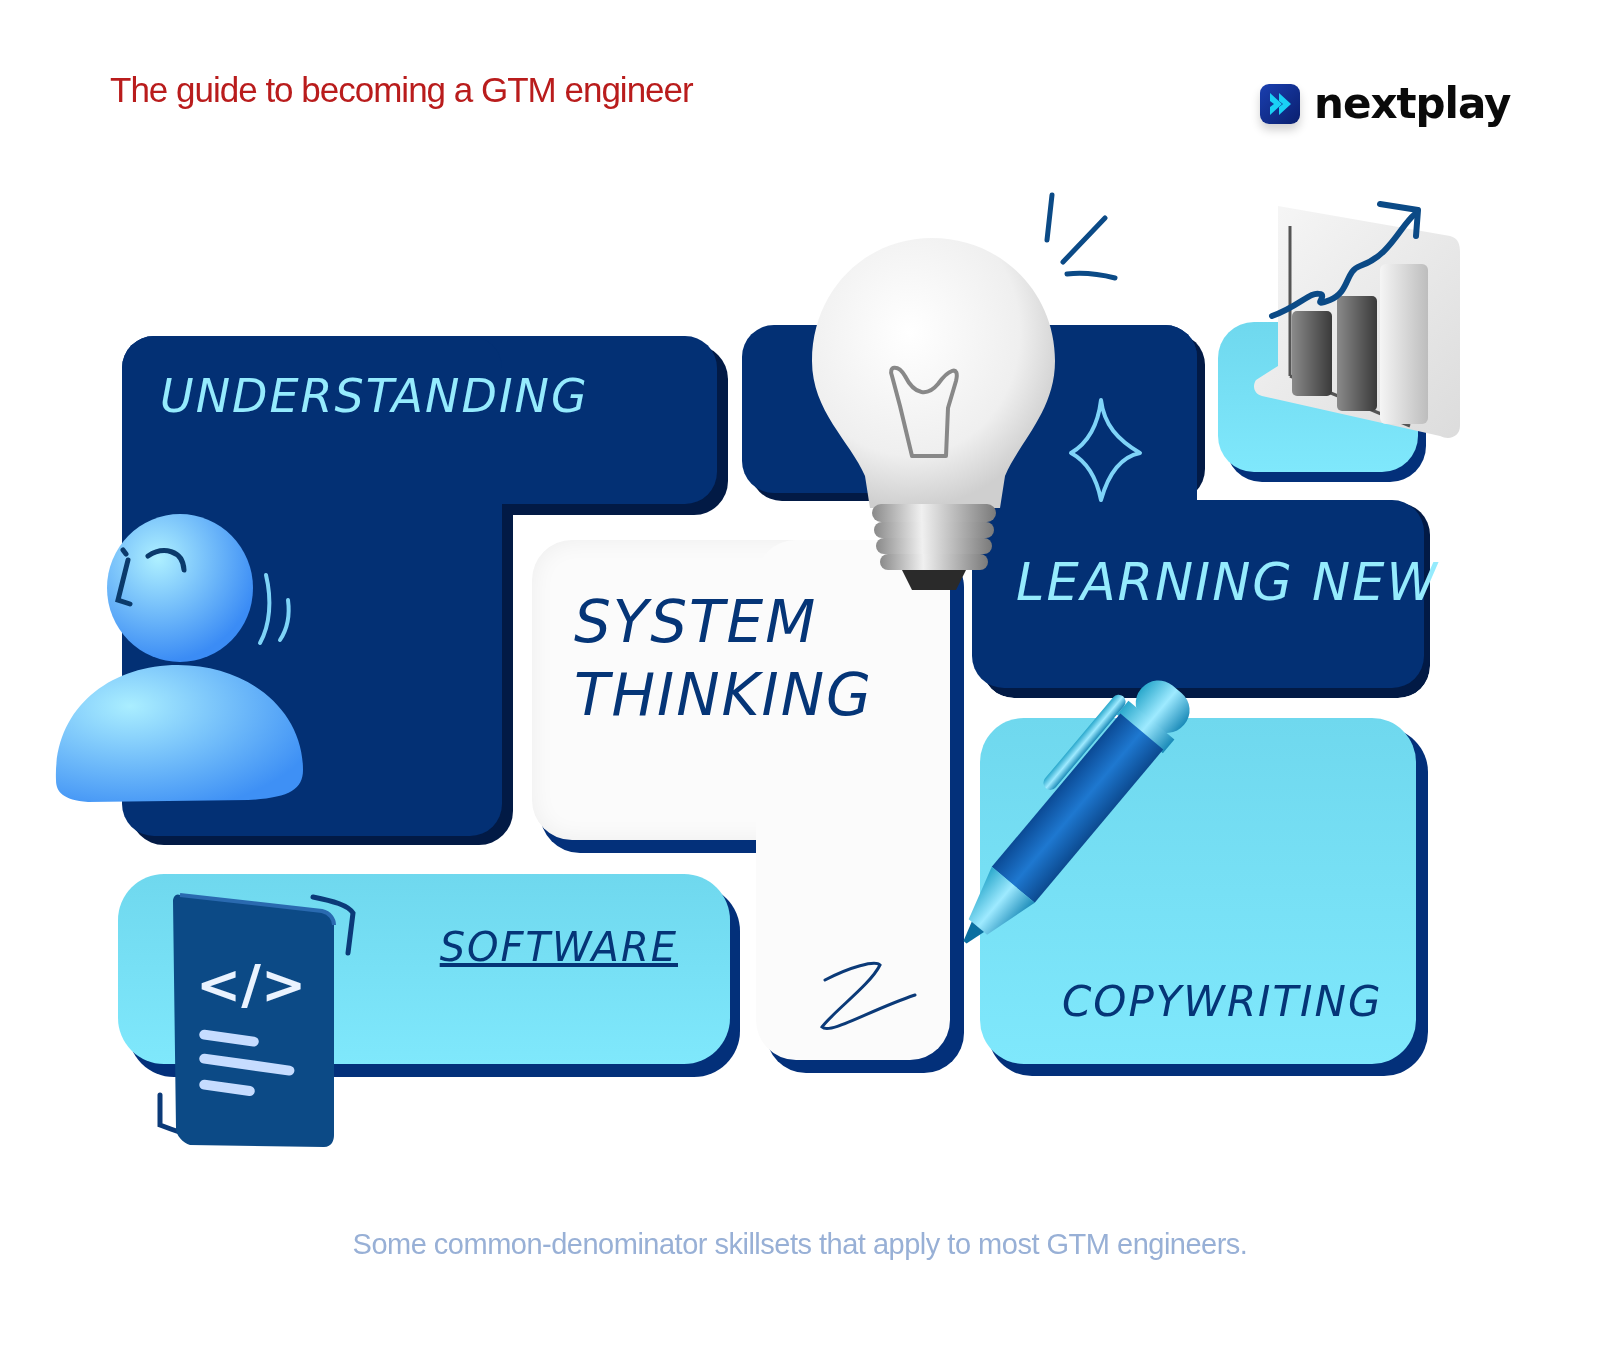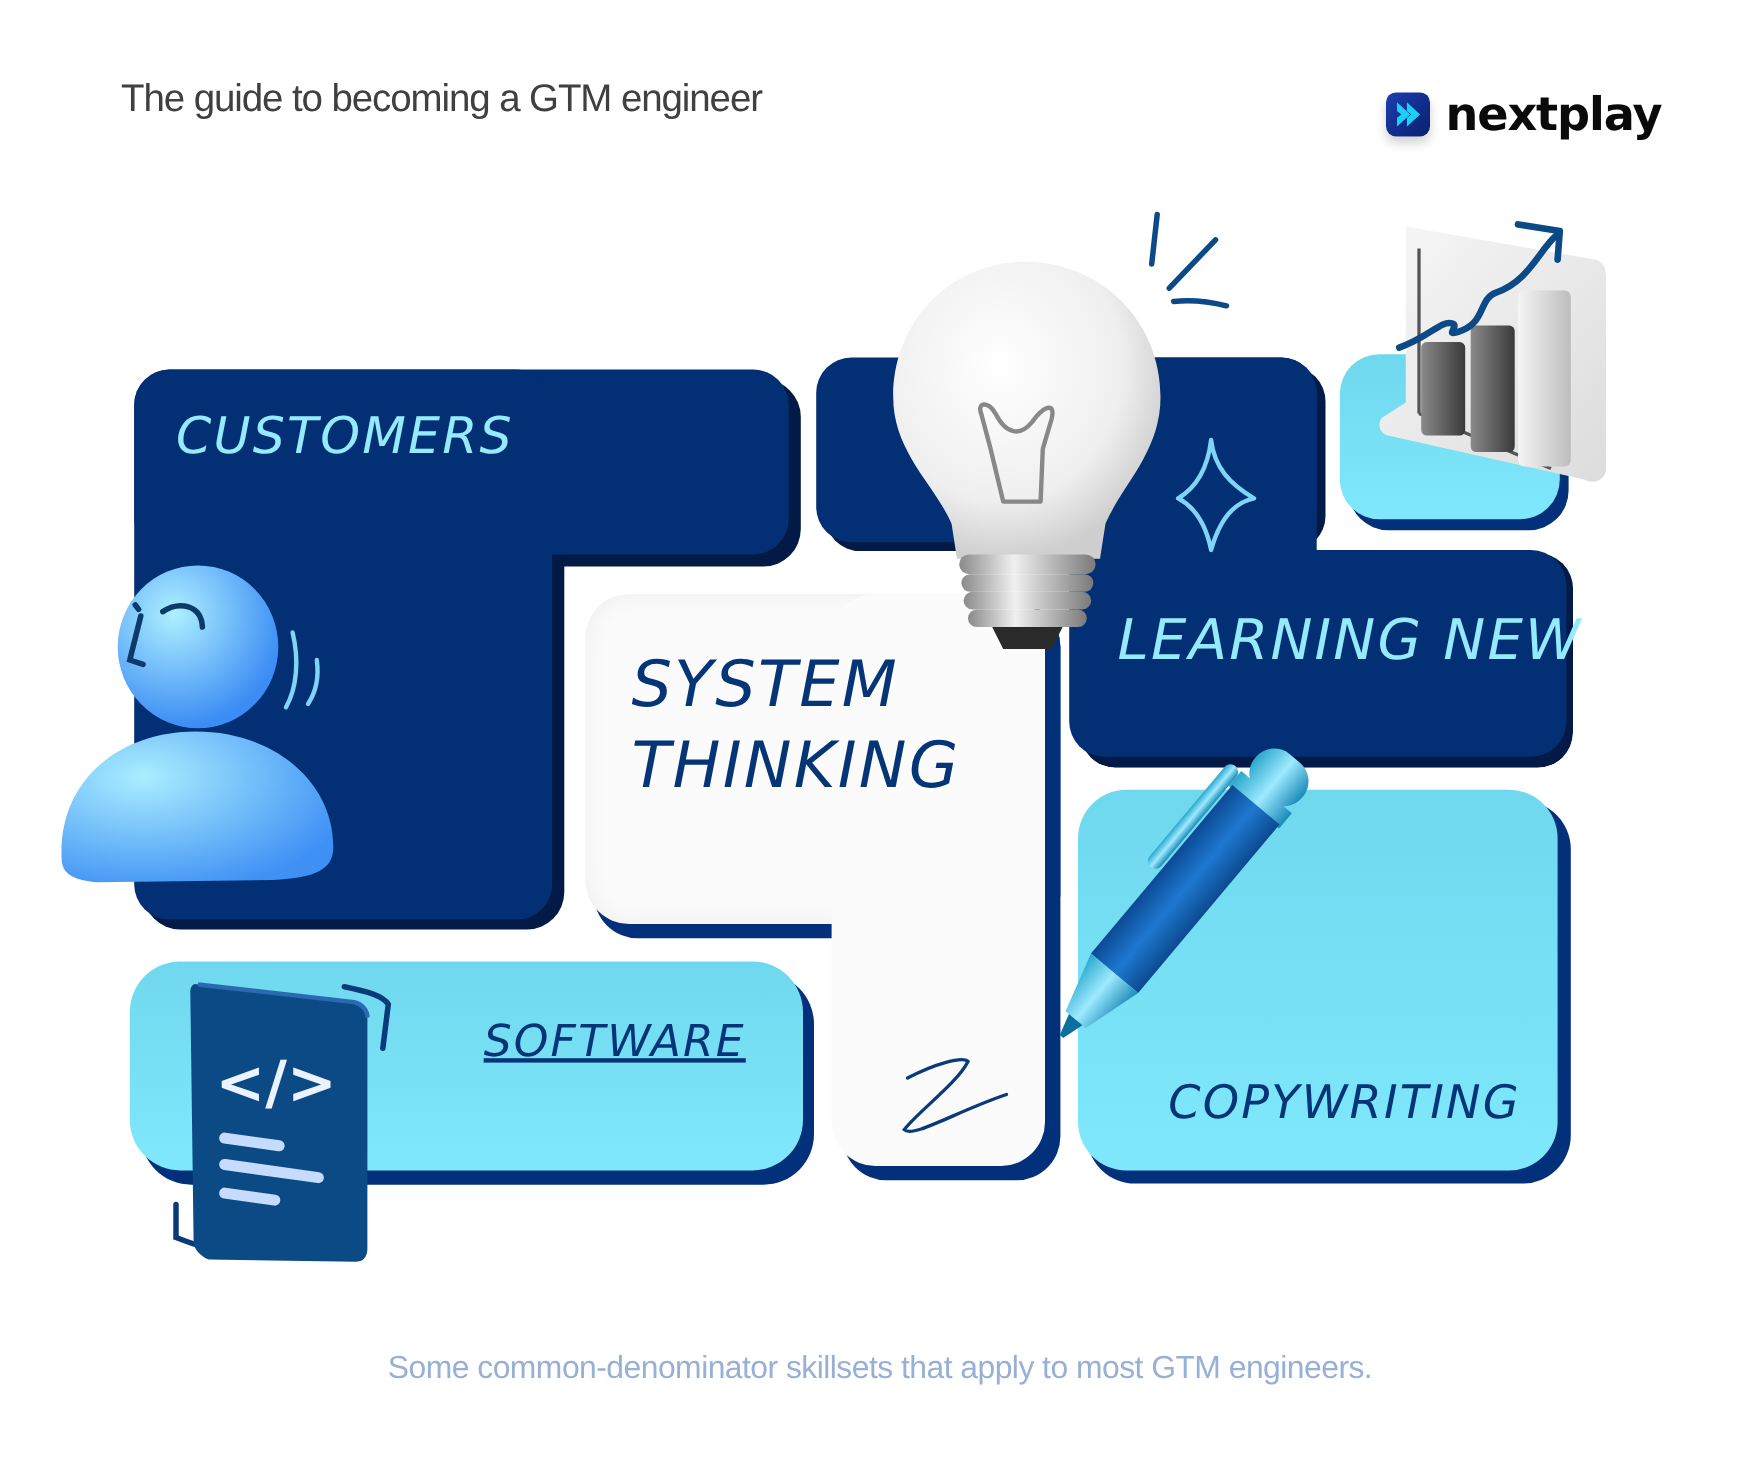--- a/index.html
+++ b/index.html
@@ -3,21 +3,21 @@
 <meta charset="utf-8">
 <style>
   html, body { margin: 0; padding: 0; }
   body {
     width: 1600px; height: 1345px; position: relative; overflow: hidden;
     background: #ffffff;
     font-family: "Liberation Sans", sans-serif;
   }
   .abs { position: absolute; }
   .title {
-    left: 110px; top: 70px; font-size: 35px; color: #404040;
+    left: 110px; top: 70px; font-size: 35px; color: #b91c1c;
     letter-spacing: -1px; font-family: "Liberation Sans", sans-serif;
   }
   .logo { left: 1260px; top: 66px; display: flex; align-items: center; gap: 14px; margin-top: 13px; }
   .logo-icon {
     width: 40px; height: 40px; border-radius: 9px;
     background: linear-gradient(135deg, #1a3fb0, #0a1f6e);
     box-shadow: 0 6px 10px rgba(0,0,0,0.18);
     display: flex; align-items: center; justify-content: center;
   }
   .logo-text { font-size: 42px; font-weight: bold; color: #0a0a0a; letter-spacing: -1px; font-family: "DejaVu Sans", sans-serif; }
@@ -55,21 +55,21 @@
 </div>
 
 <div>
 
   <div class="abs dark-shadow" style="left:130px;top:345px;width:598px;height:170px;border-radius:34px;"></div>
   <div class="abs dark-shadow" style="left:130px;top:345px;width:383px;height:500px;border-radius:34px;"></div>
 
   <div class="abs dark" style="left:122px;top:336px;width:595px;height:168px;border-radius:32px;"></div>
   <div class="abs dark" style="left:122px;top:336px;width:380px;height:500px;border-radius:32px;"></div>
   <div class="abs hand card-label-light" style="left:160px;top:368px;font-size:46px;">
-    <div>CUSTOMERS</div>
+    <div>UNDERSTANDING</div>
   </div>
 
   <svg class="abs" style="left:48px;top:510px;" width="270" height="300" viewBox="0 0 270 300">
     <defs>
       <radialGradient id="hg" cx="35%" cy="30%" r="70%">
         <stop offset="0" stop-color="#aef0ff"></stop>
           <stop offset="1" stop-color="#3b8cf5"></stop>
       </radialGradient>
       <radialGradient id="bg" cx="30%" cy="30%" r="80%">
         <stop offset="0" stop-color="#aaeeff"></stop>

